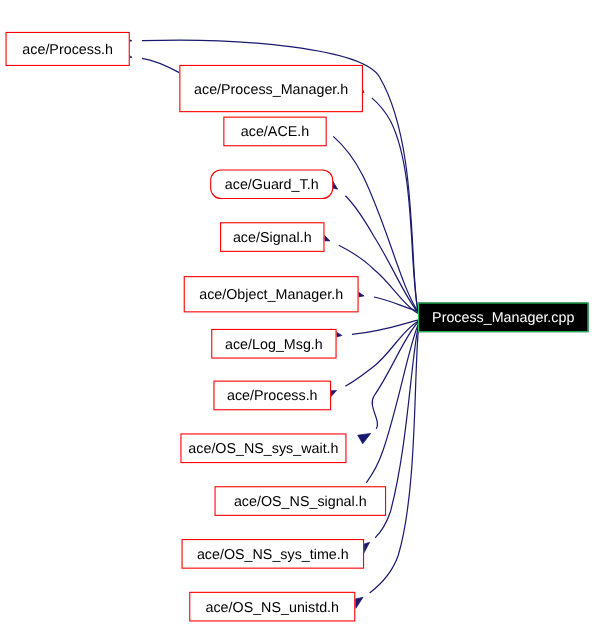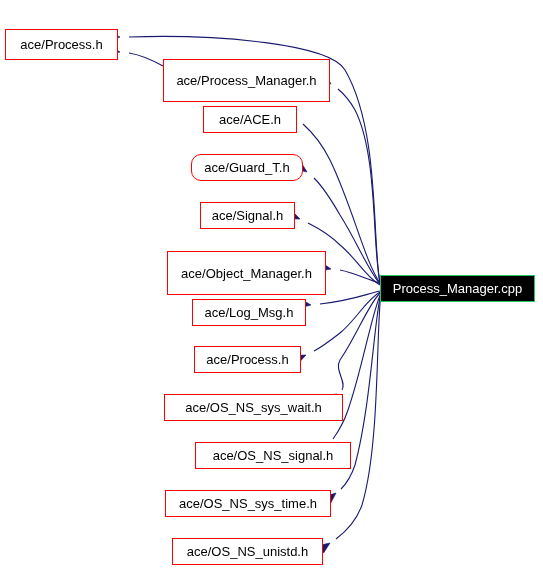--- a/index.html
+++ b/index.html
@@ -126,30 +126,30 @@
     </div>
     <div class="node-box" style="left: 203px; top: 106px; width: 94px; height: 27px;">
       <span class="node-label">ace/ACE.h</span>
     </div>
     <div class="node-box" style="left: 191px; top: 154px; width: 112px; height: 27px; border-radius: 10px;">
       <span class="node-label">ace/Guard_T.h</span>
     </div>
     <div class="node-box" style="left: 200px; top: 202px; width: 95px; height: 27px;">
       <span class="node-label">ace/Signal.h</span>
     </div>
-    <div class="node-box" style="left: 167px; top: 251px; width: 159px; height: 44px;">
+    <div class="node-box" style="left: 167px; top: 251px; width: 159px; height: 33px;">
       <span class="node-label">ace/Object_Manager.h</span>
     </div>
     <div class="node-box" style="left: 192px; top: 299px; width: 114px; height: 27px;">
       <span class="node-label">ace/Log_Msg.h</span>
     </div>
     <div class="node-box" style="left: 194px; top: 346px; width: 107px; height: 27px;">
       <span class="node-label">ace/Process.h</span>
     </div>
-    <div class="node-box" style="left: 164px; top: 394px; width: 179px; height: 27px;">
+    <div class="node-box" style="left: 164px; top: 394px; width: 151px; height: 27px;">
       <span class="node-label">ace/OS_NS_sys_wait.h</span>
     </div>
     <div class="node-box" style="left: 171px; top: 442px; width: 156px; height: 27px; margin-left: 24px;">
       <span class="node-label">ace/OS_NS_signal.h</span>
     </div>
     <div class="node-box" style="left: 165px; top: 490px; width: 166px; height: 27px;">
       <span class="node-label">ace/OS_NS_sys_time.h</span>
     </div>
     <div class="node-box" style="left: 172px; top: 538px; width: 151px; height: 27px;">
       <span class="node-label">ace/OS_NS_unistd.h</span>

